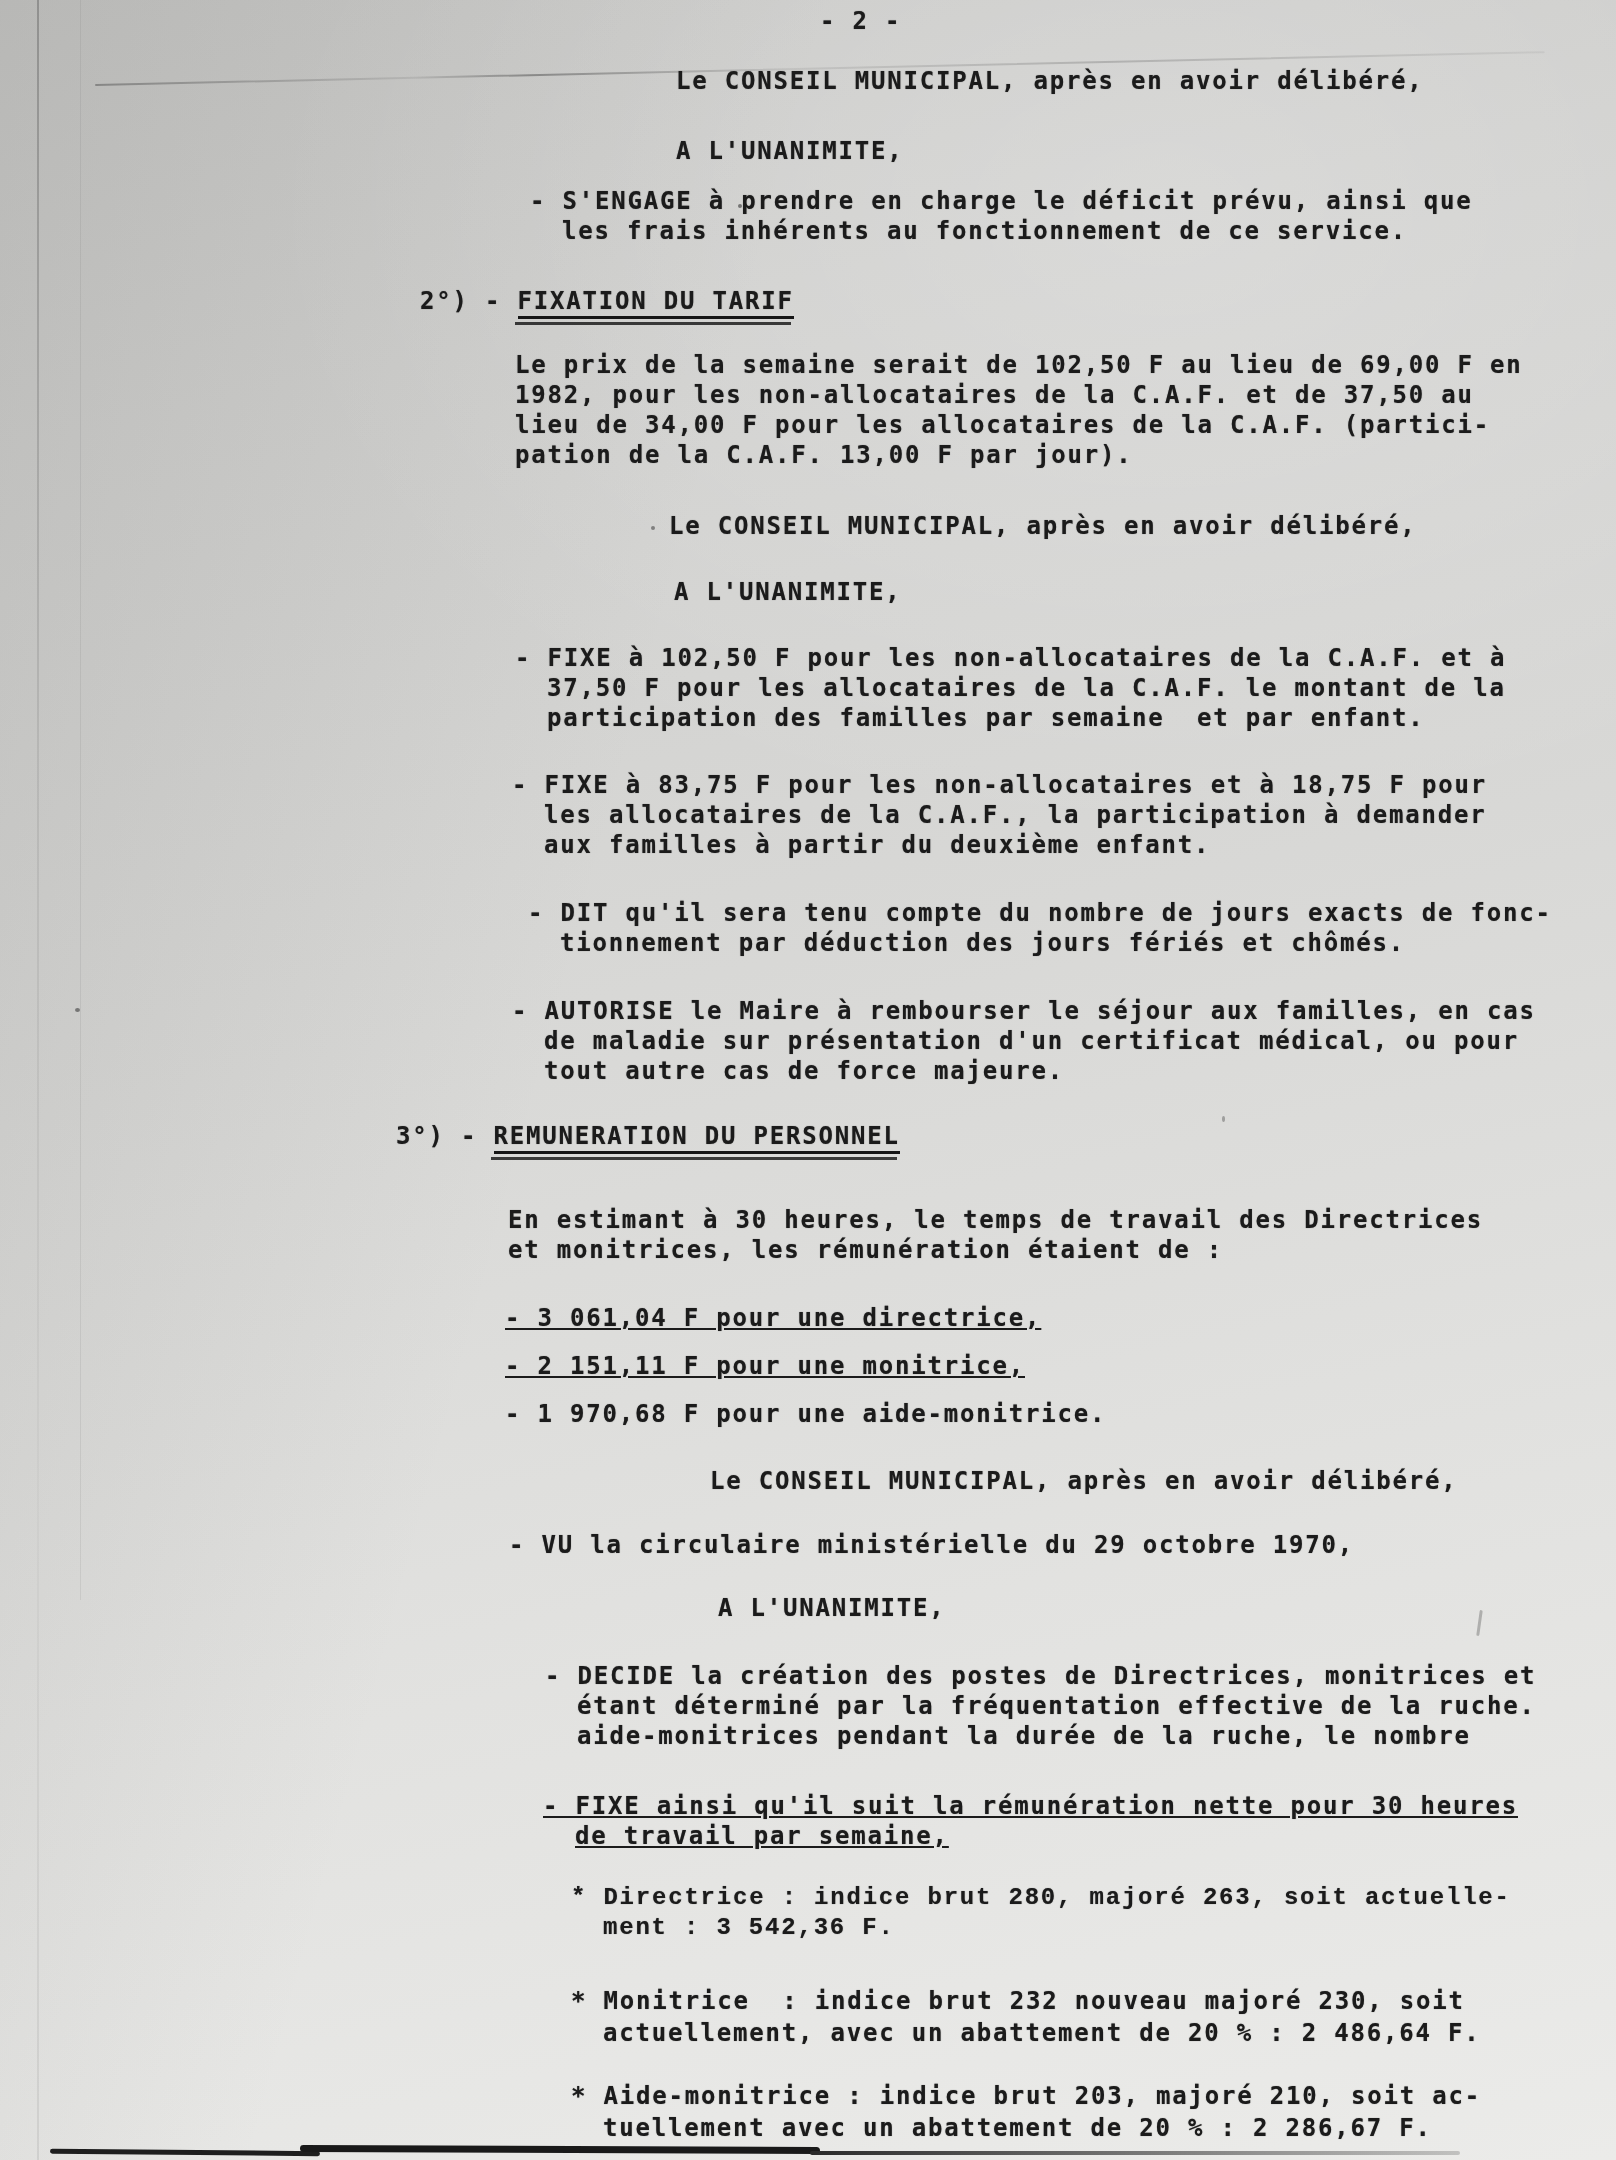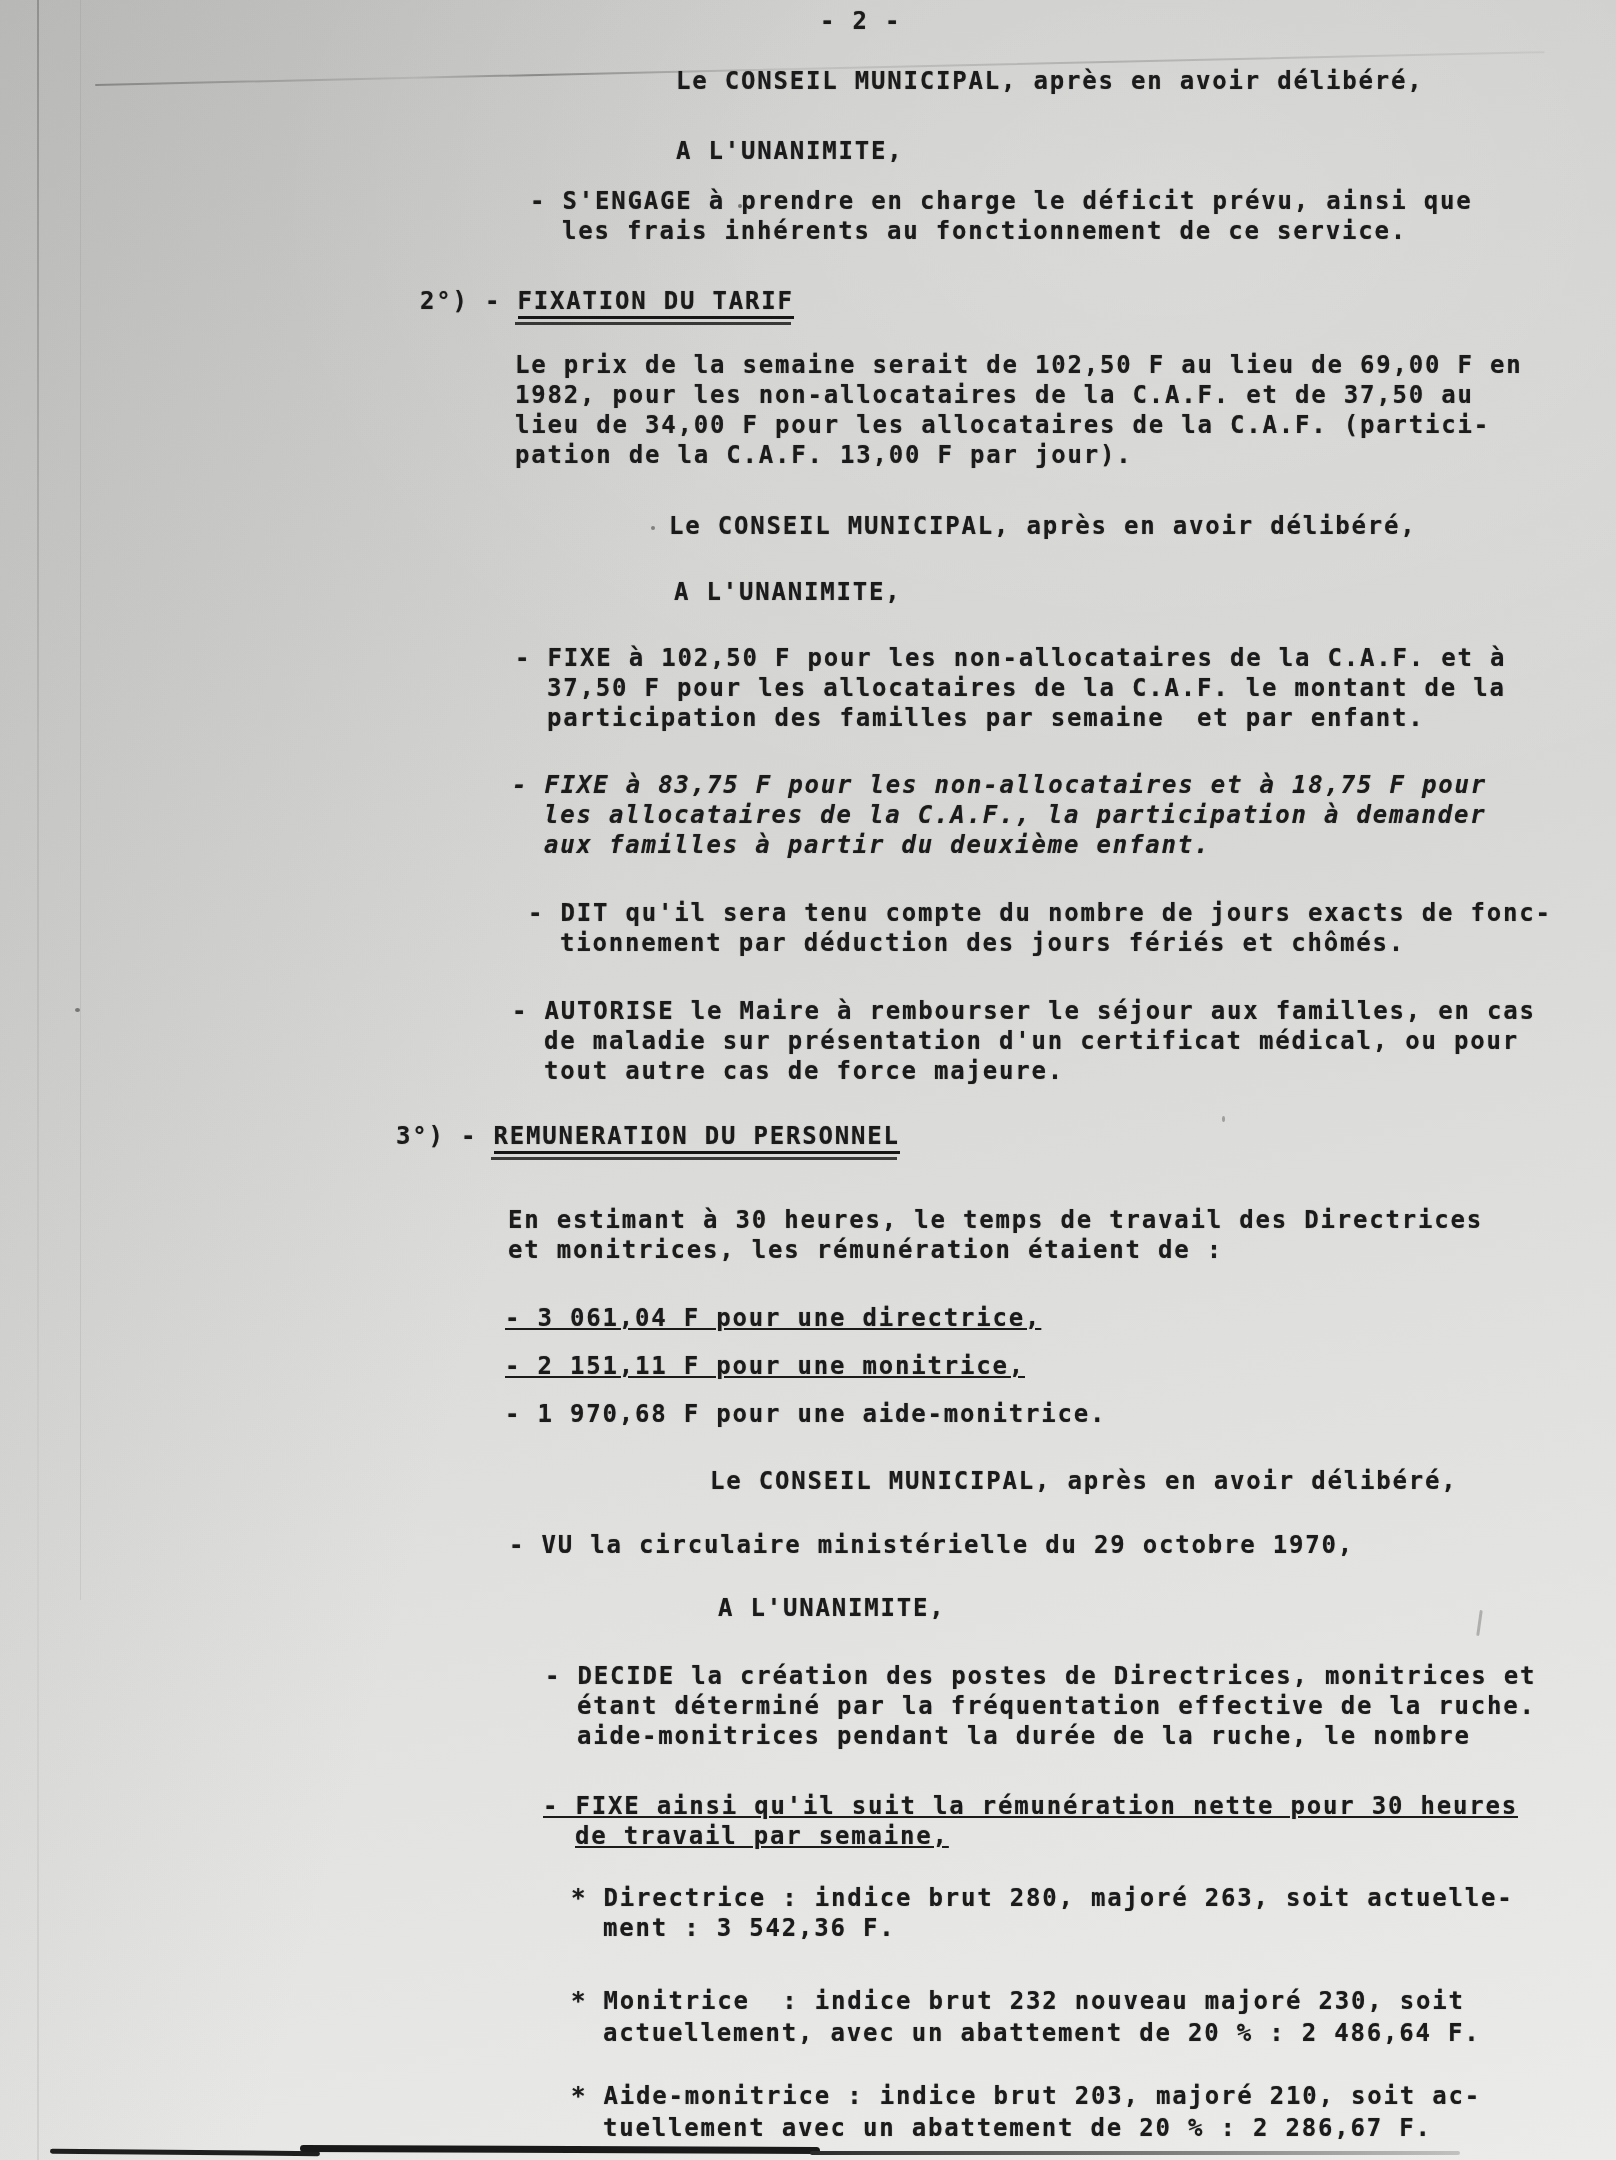--- a/index.html
+++ b/index.html
@@ -127,21 +127,21 @@
   <div class="blk" style="left:674px; top:577px;">
     <div class="ln">A L'UNANIMITE,</div>
   </div>
 
   <div class="blk" style="left:515px; top:643px;">
     <div class="ln">- FIXE à 102,50 F pour les non-allocataires de la C.A.F. et à</div>
     <div class="ln ind">37,50 F pour les allocataires de la C.A.F. le montant de la</div>
     <div class="ln ind">participation des familles par semaine  et par enfant.</div>
   </div>
 
-  <div class="blk" style="left:512px; top:770px;font-style:italic;">
+  <div class="blk" style="left:512px; top:770px;">
     <div class="ln">- FIXE à 83,75 F pour les non-allocataires et à 18,75 F pour</div>
     <div class="ln ind">les allocataires de la C.A.F., la participation à demander</div>
     <div class="ln ind">aux familles à partir du deuxième enfant.</div>
   </div>
 
   <div class="blk" style="left:512px; top:898px;margin-left:16px;">
     <div class="ln">- DIT qu'il sera tenu compte du nombre de jours exacts de fonc-</div>
     <div class="ln ind">tionnement par déduction des jours fériés et chômés.</div>
   </div>
 
@@ -182,21 +182,21 @@
     <div class="ln">- DECIDE la création des postes de Directrices, monitrices et</div>
     <div class="ln ind">étant déterminé par la fréquentation effective de la ruche.</div>
     <div class="ln ind">aide-monitrices pendant la durée de la ruche, le nombre</div>
   </div>
 
   <div class="blk" style="left:543px; top:1791px;text-decoration:underline;">
     <div class="ln">- FIXE ainsi qu'il suit la rémunération nette pour 30 heures</div>
     <div class="ln ind">de travail par semaine,</div>
   </div>
 
-  <div class="blk" style="left:571px; top:1883px;">
+  <div class="blk" style="left:571px; top:1883px;font-family:Liberation Mono, monospace;">
     <div class="ln">* Directrice : indice brut 280, majoré 263, soit actuelle-</div>
     <div class="ln ind">ment : 3 542,36 F.</div>
   </div>
 
   <div class="blk" style="left:571px; top:1985px; line-height:32px;">
     <div class="ln">* Monitrice  : indice brut 232 nouveau majoré 230, soit</div>
     <div class="ln ind">actuellement, avec un abattement de 20 % : 2 486,64 F.</div>
   </div>
 
   <div class="blk" style="left:571px; top:2080px; line-height:32px;">

